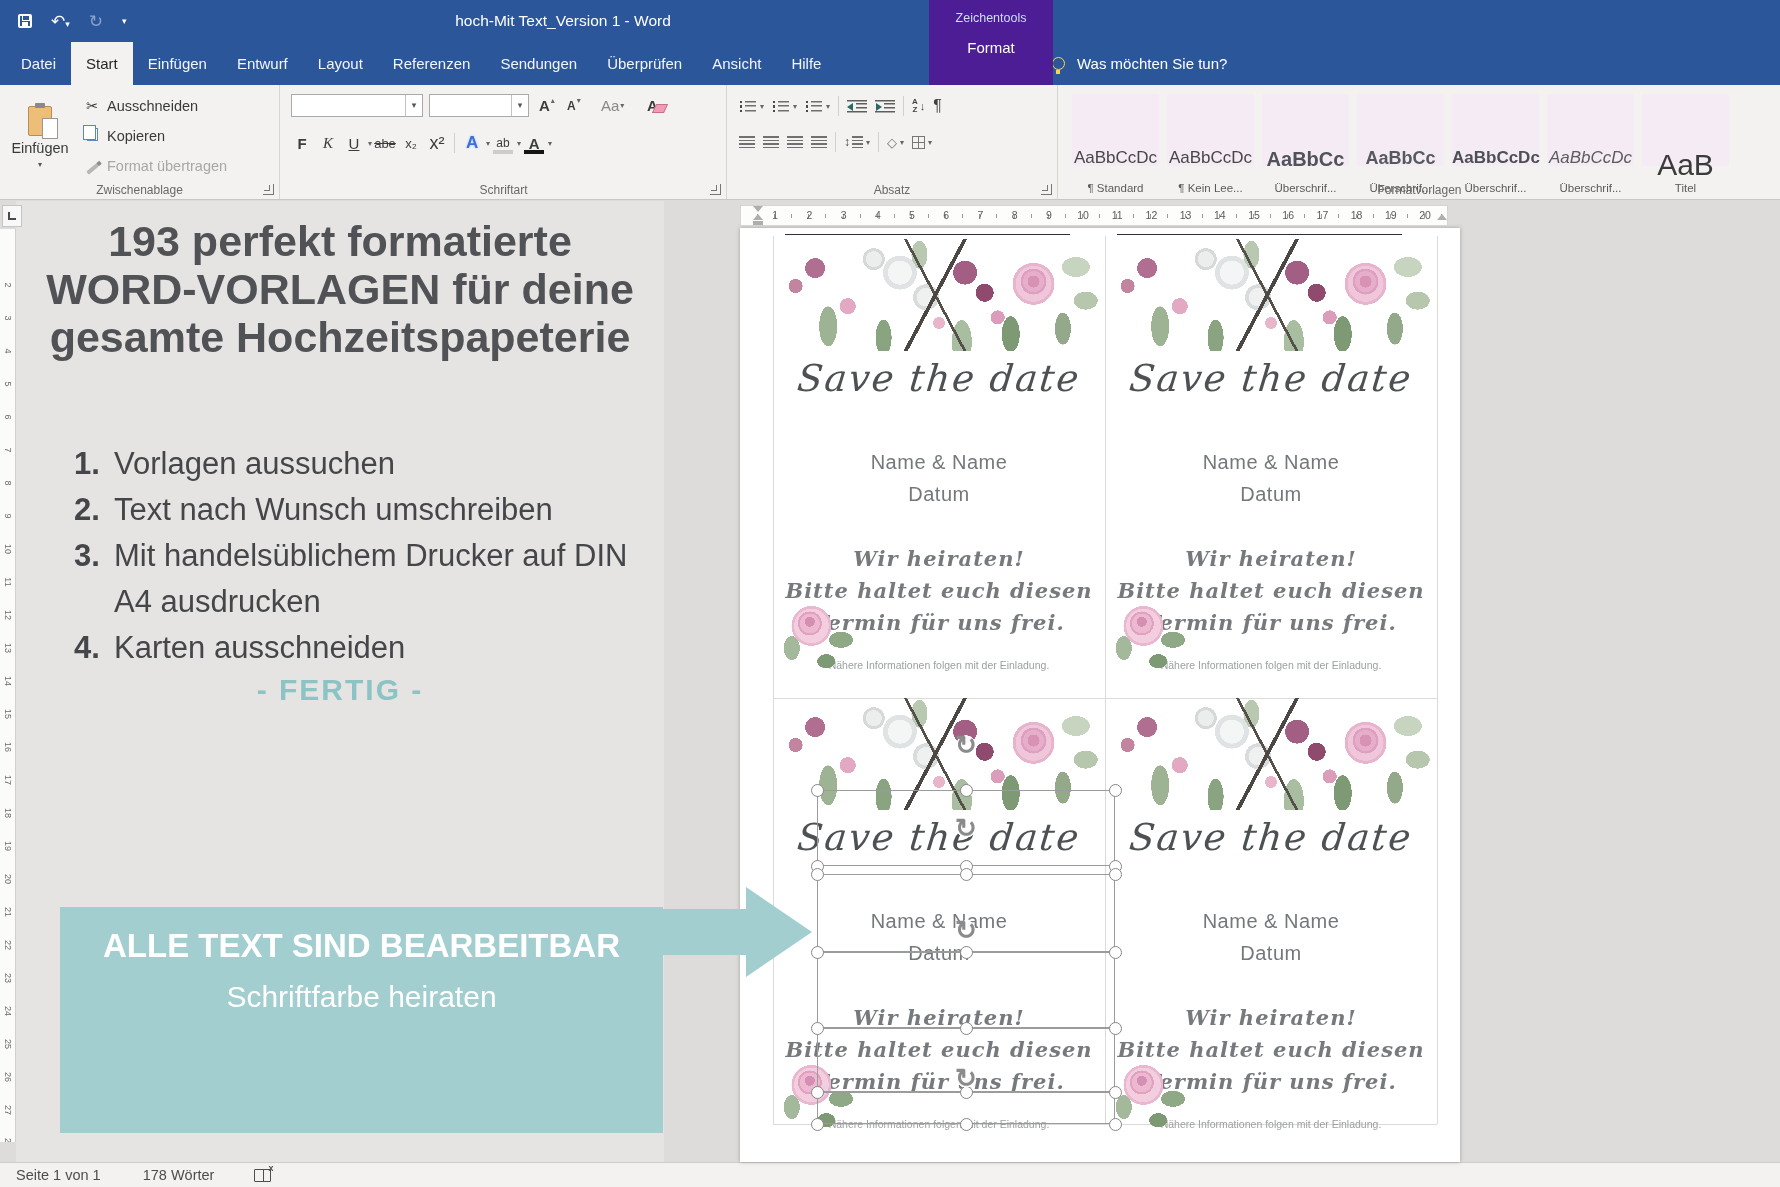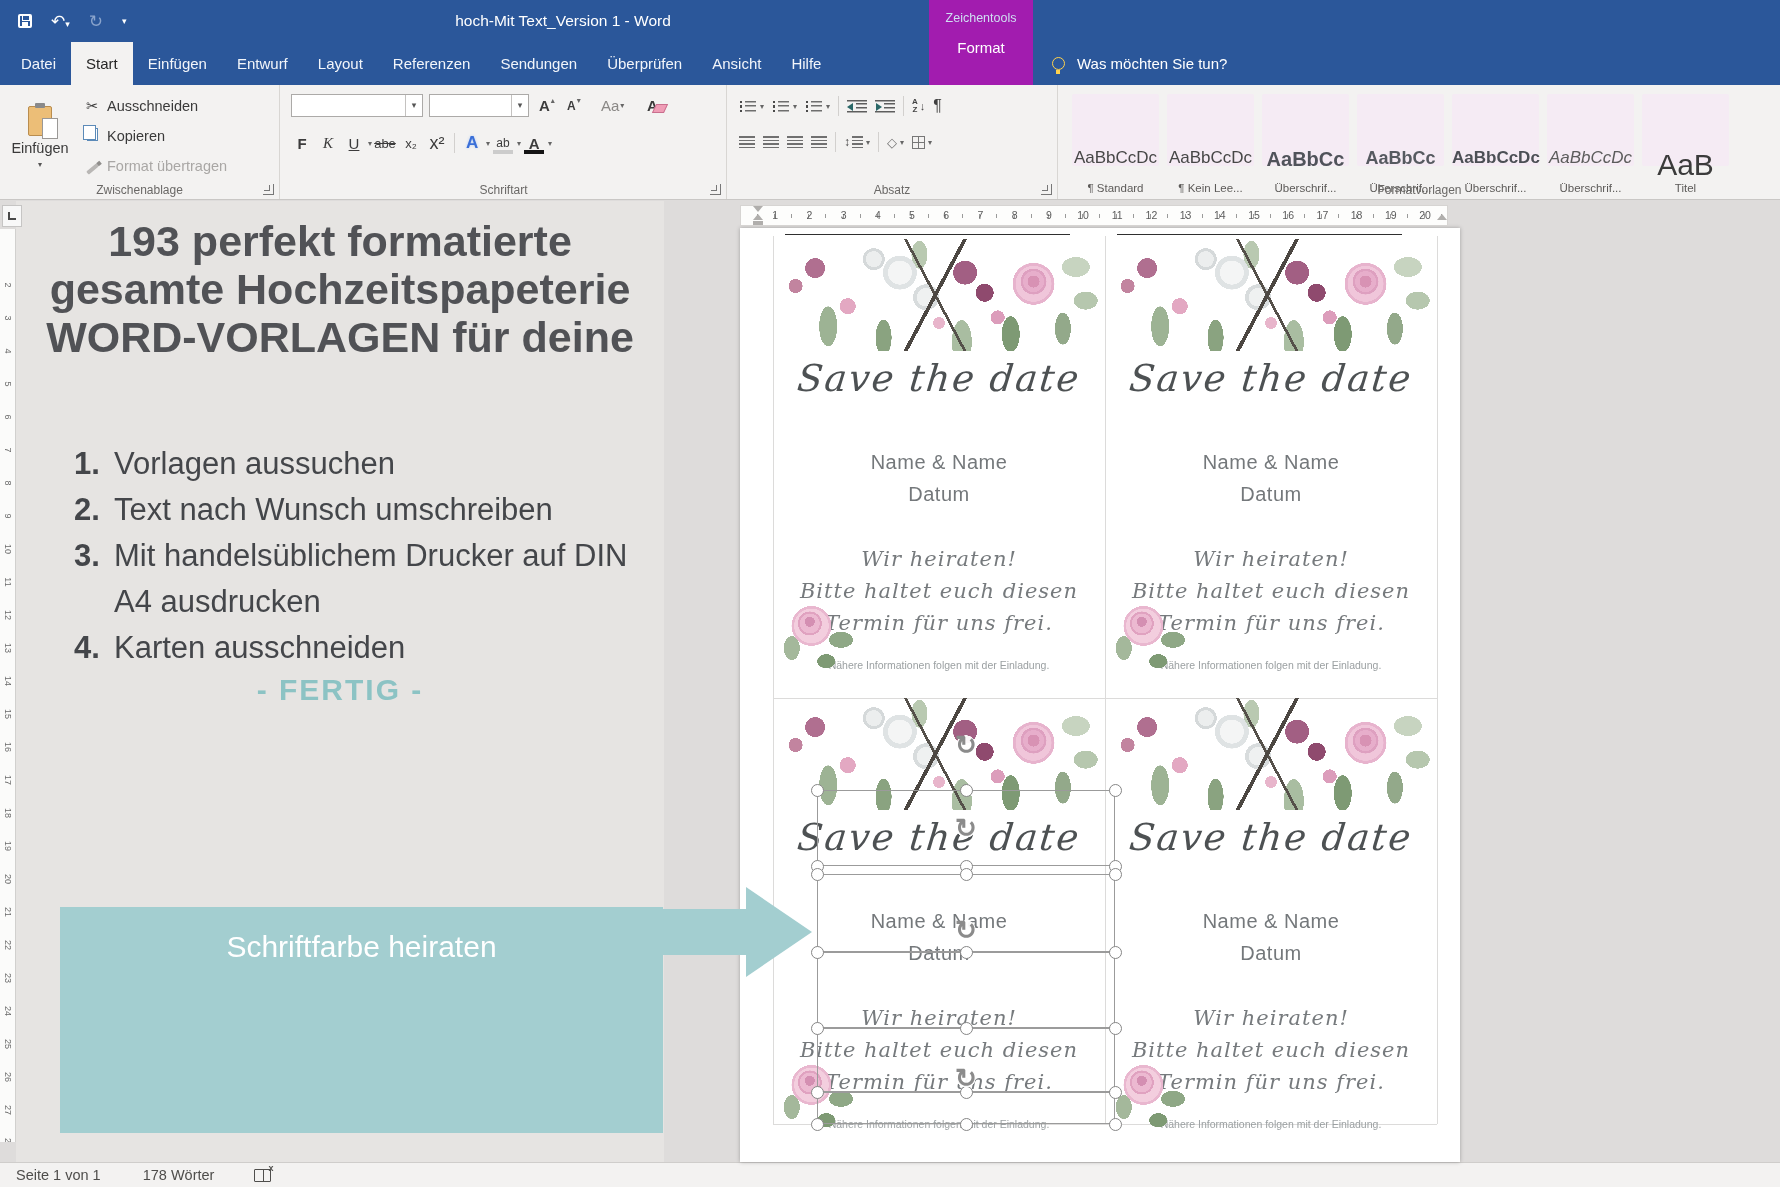--- a/index.html
+++ b/index.html
@@ -9,21 +9,21 @@
   
   #titlebar { position:absolute; left:0; top:0; width:1780px; height:42px; background:#2b579a; }
   #qat { position:absolute; left:18px; top:0; height:42px; display:flex; align-items:center; gap:19px; }
   .qat-ic { color:#ffffff; font-size:17px; line-height:1; cursor:default; }
   .qat-ic.dim { color:#8aa4cc; }
   .save-ic { width:14px; height:14px; border:2px solid #fff; border-radius:2px; position:relative; }
   .save-ic::before { content:""; position:absolute; left:2px; top:-1px; width:6px; height:4px; background:#2b579a; border:1px solid #fff; }
   .save-ic::after { content:""; position:absolute; left:2px; bottom:0; width:6px; height:4px; background:#fff; }
   .qat-dd { font-size:9px; color:#fff; }
   #title-text { position:absolute; left:563px; top:0; transform:translateX(-50%); line-height:42px; color:#ffffff; font-size:15.5px; white-space:nowrap; }
-  #ctx-block { position:absolute; left:929px; top:0; width:104px; height:85px; background:#a21caf; text-align:center; z-index:5; }
+  #ctx-block { position:absolute; left:929px; top:0; width:124px; height:85px; background:#4c1d95; text-align:center; z-index:5; }
   #ctx-label { margin-top:11px; font-size:12.5px; color:#cfdff2; }
   #ctx-tab { margin-top:14px; font-size:15px; color:#ffffff; }
 
   
   #tabrow { position:absolute; left:0; top:42px; width:1780px; height:43px; background:#2b579a; display:flex; padding-left:6px; }
   .tab { padding:0 15px; line-height:43px; font-size:15px; color:#f2f5fa; white-space:nowrap; }
   .tab.active { background:#f3f2f1; color:#262626; }
   #ctx-spacer { width:118px; }
   #tellme { position:absolute; left:1052px; top:0; height:43px; display:flex; align-items:center; gap:12px; color:#fff; font-size:15px; }
   .bulb { width:13px; height:13px; border:1.5px solid #ffd24d; border-radius:50%; position:relative; }
@@ -154,21 +154,21 @@
       radial-gradient(ellipse 10px 22px at 57% 92%, #a9bda1 0 99%, transparent 100%),
       radial-gradient(ellipse 8px 16px at 88% 80%, #93a98a 0 99%, transparent 100%),
       radial-gradient(ellipse 12px 9px at 95% 55%, #b6c7ae 0 99%, transparent 100%),
       radial-gradient(ellipse 9px 18px at 72% 85%, #7e9a74 0 99%, transparent 100%),
       radial-gradient(ellipse 8px 14px at 44% 14%, #b9c9b1 0 99%, transparent 100%),
       radial-gradient(ellipse 14px 10px at 92% 25%, #c7d4c0 0 99%, transparent 100%);
     background-repeat:no-repeat; }
   .save { position:absolute; left:0; right:0; top:120px; text-align:center; font-family:"DejaVu Serif", serif; font-style:italic; font-size:37px; color:#4d5153; letter-spacing:2px; transform:skewX(-6deg); }
   .cnm { position:absolute; left:0; right:0; top:214px; text-align:center; font-size:20px; color:#74787b; letter-spacing:.5px; }
   .cdt { position:absolute; left:0; right:0; top:246px; text-align:center; font-size:20px; color:#74787b; letter-spacing:.5px; }
-  .scr { position:absolute; left:0; right:0; top:306px; text-align:center; font-family:"DejaVu Serif", serif; font-style:italic; font-size:21px; line-height:32px; color:#767a7d; letter-spacing:1px; }
+  .scr { position:absolute; left:0; right:0; top:306px; text-align:center; font-family:"DejaVu Serif", serif; font-style:italic; font-size:21px; line-height:32px; color:#767a7d; letter-spacing:1px;font-weight:bold; }
   .note { position:absolute; left:0; right:0; top:422px; text-align:center; font-size:10.5px; color:#9ba0a2; }
   .rose { position:absolute; left:4px; top:352px; width:82px; height:82px;
     background-image:
       radial-gradient(circle 5px  at 40% 40%, #d48fb2 0 99%, transparent 100%),
       radial-gradient(circle 12px at 40% 42%, #ecb9d1 0 82%, #e0a2c0 83% 99%, transparent 100%),
       radial-gradient(circle 20px at 42% 45%, #f3cede 0 86%, #e9b7cf 87% 99%, transparent 100%),
       radial-gradient(ellipse 12px 8px at 78% 62%, #8fa886 0 99%, transparent 100%),
       radial-gradient(ellipse 8px 12px at 18% 72%, #a4b89b 0 99%, transparent 100%),
       radial-gradient(ellipse 9px 7px  at 60% 88%, #7e9a74 0 99%, transparent 100%);
     background-repeat:no-repeat; }
@@ -552,22 +552,22 @@
         <div class="rot" style="top: 502px;">↻</div>
         <div class="rot" style="top: 585px;">↻</div>
         <div class="rot" style="top: 687px;">↻</div>
         <div class="rot" style="top: 835px;">↻</div>
       </div>
   </div>
 
   <div id="overlay-panel">
     <div id="headline">
       <div>193 perfekt formatierte</div>
+      <div>WORD-VORLAGEN für deine</div>
       <div>gesamte Hochzeitspapeterie</div>
-      <div>WORD-VORLAGEN für deine</div>
     </div>
     <div id="steps">
       <div class="step">
           <span class="n">1.</span>
           <span>Vorlagen aussuchen</span>
         </div>
       <div class="step">
           <span class="n">2.</span>
           <span>Text nach Wunsch umschreiben</span>
         </div>
@@ -575,20 +575,21 @@
           <span class="n">3.</span>
           <span>Mit handelsüblichem Drucker auf DIN A4 ausdrucken</span>
         </div>
       <div class="step">
           <span class="n">4.</span>
           <span>Karten ausschneiden</span>
         </div>
     </div>
     <div id="fertig">- FERTIG -</div>
     <div id="callout">
+      <div class="t">ALLE TEXT SIND BEARBEITBAR</div>
       <div class="l">Schriftfarbe heiraten</div>
     </div>
   </div>
   <div id="arrow-shaft"></div>
   <div id="arrow-head"></div>
 </div>
 
 <div id="statusbar">
   <span id="sb-page">Seite 1 von 1</span>
   <span id="sb-words">178 Wörter</span>

